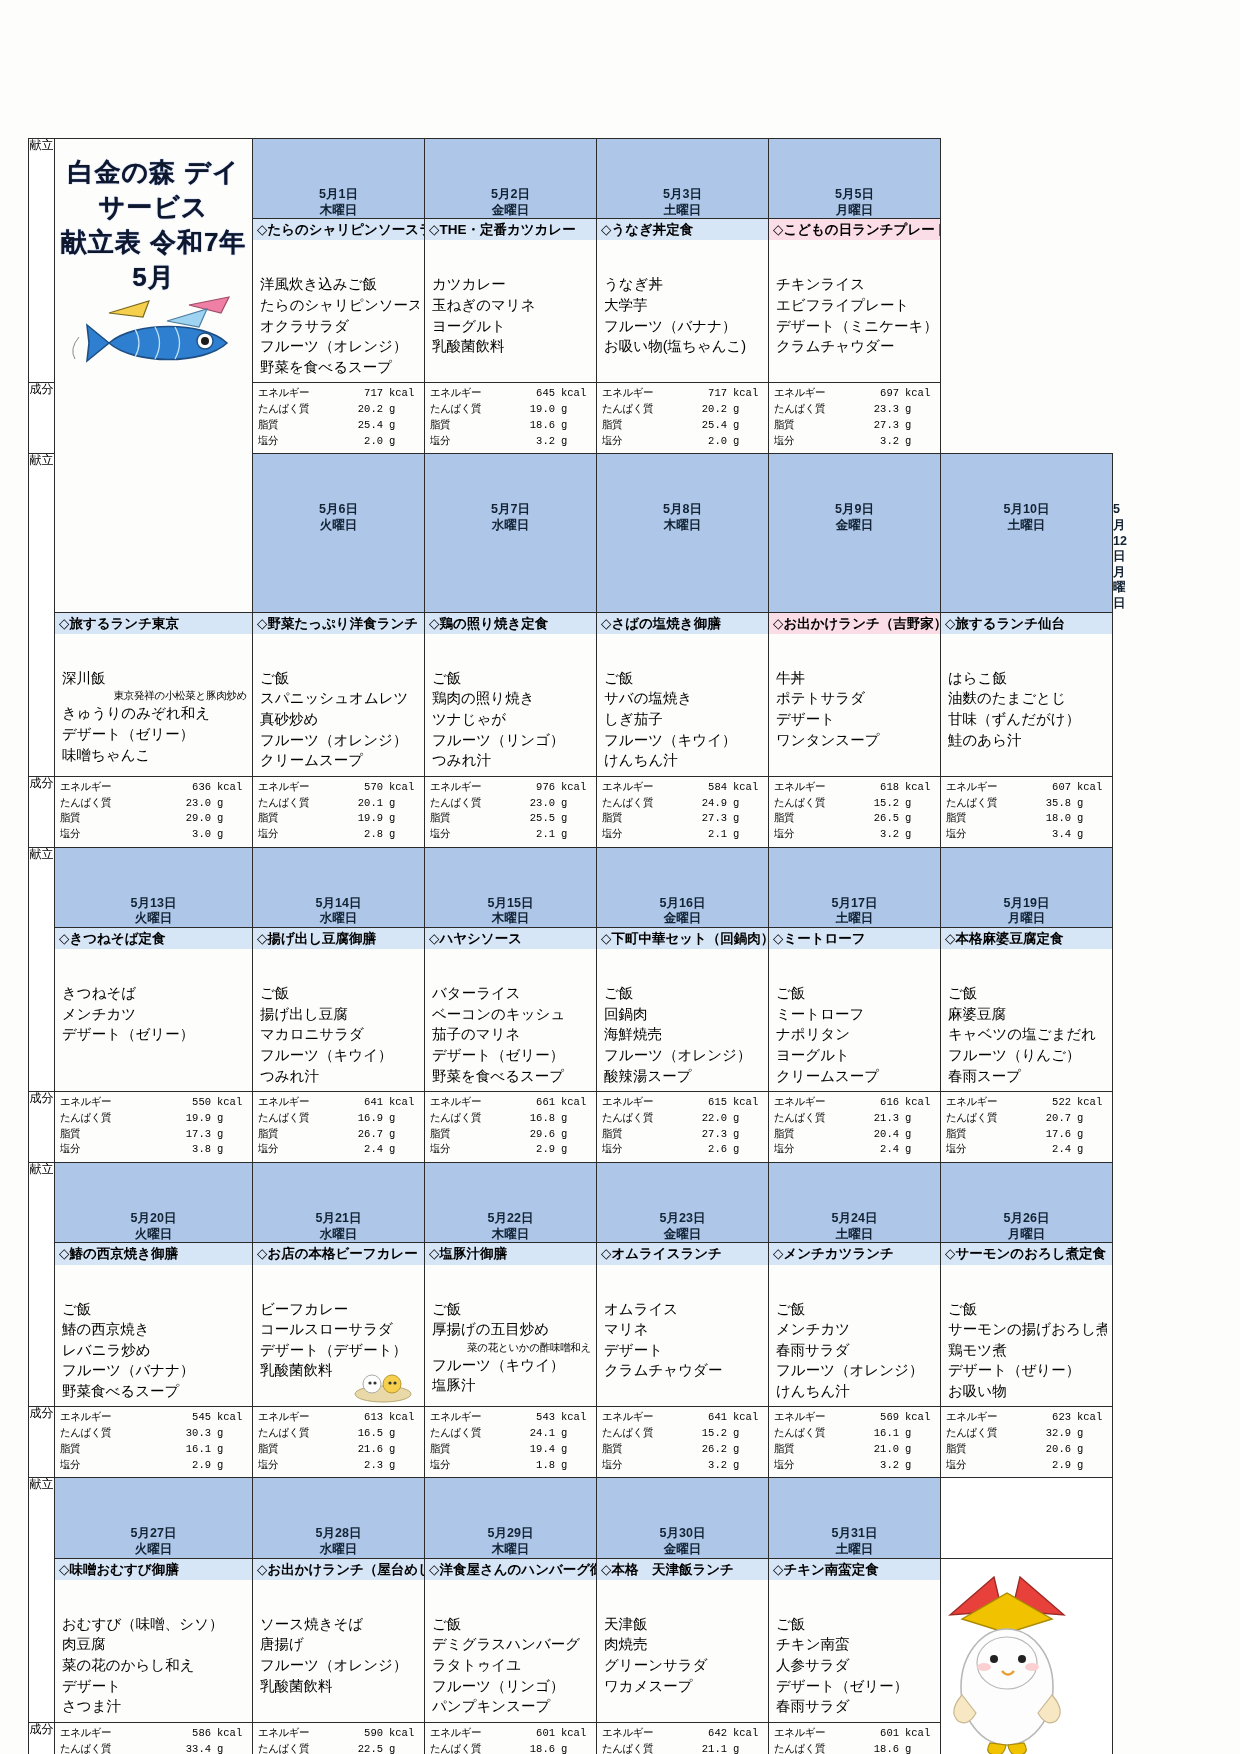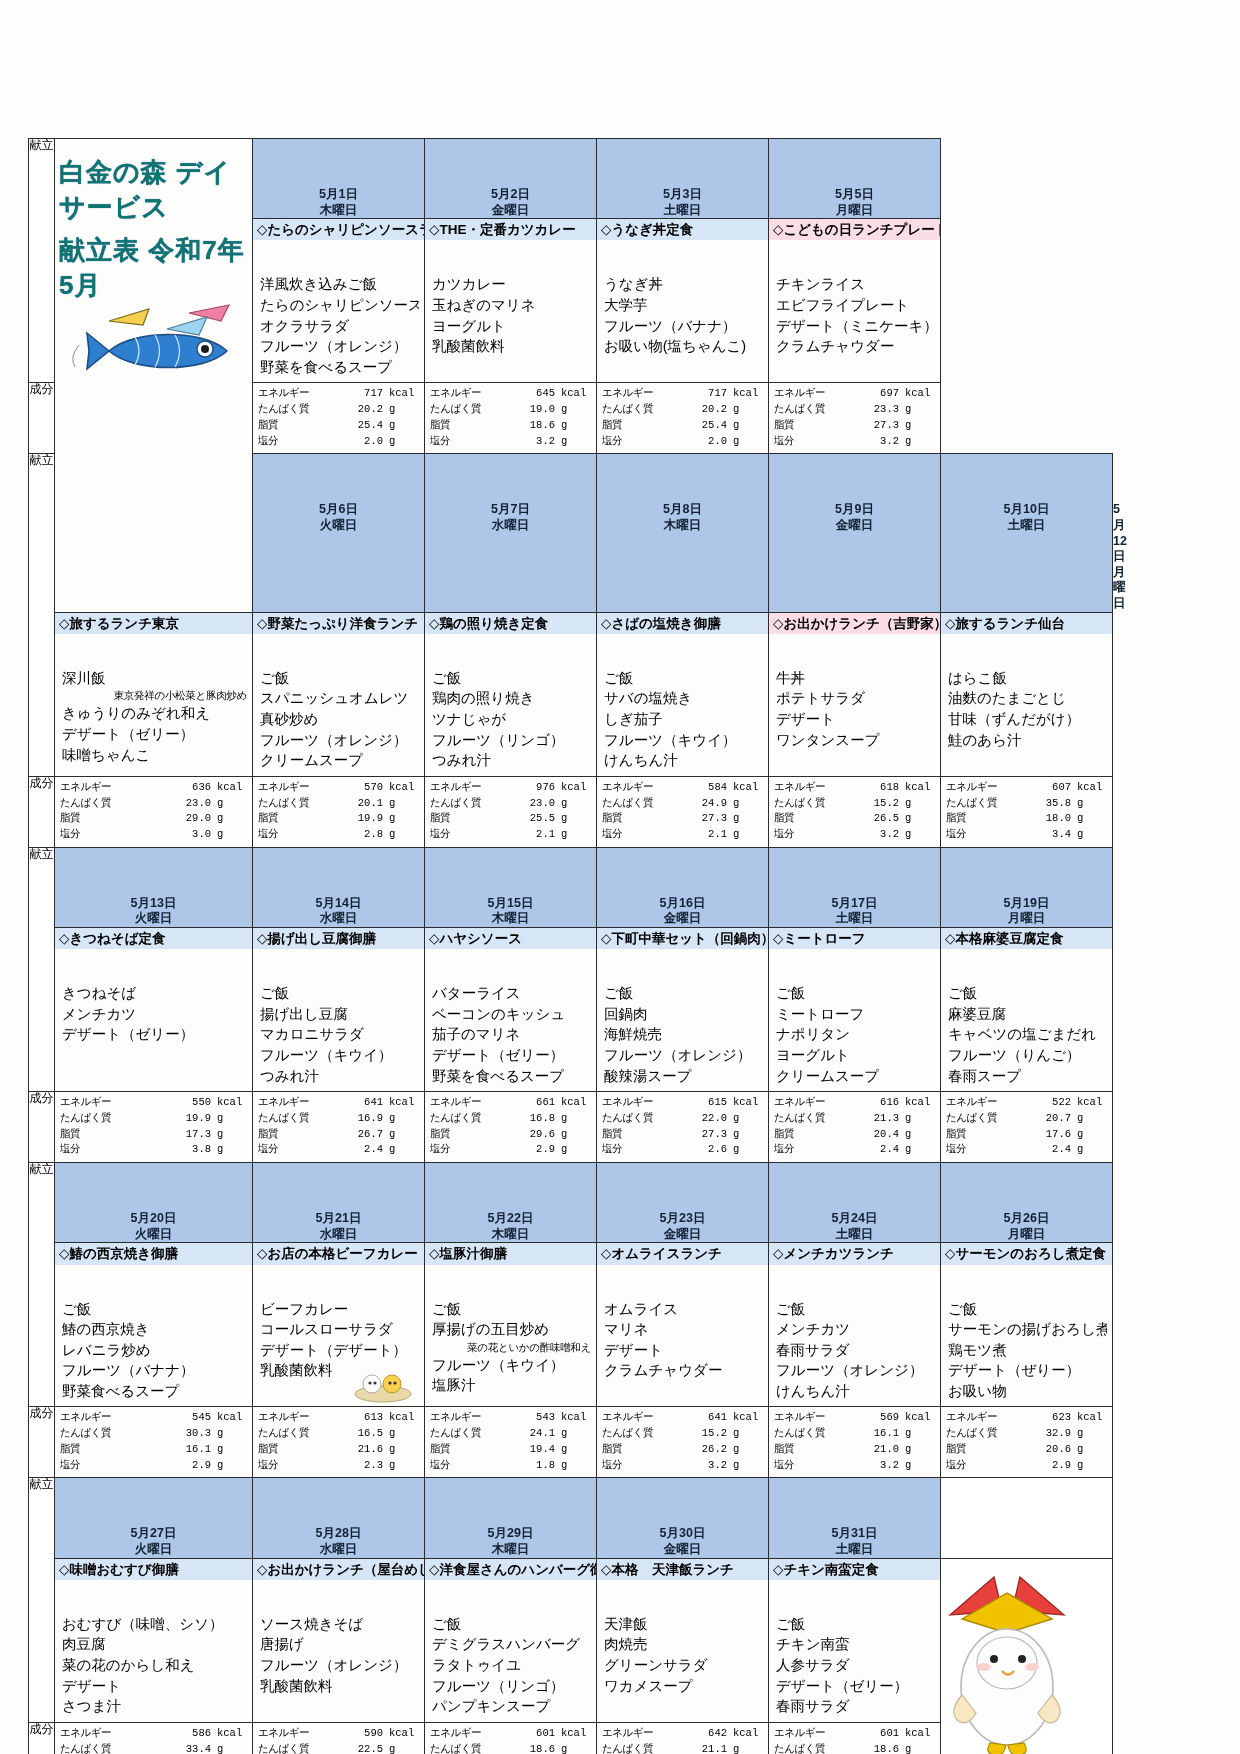--- a/index.html
+++ b/index.html
@@ -20,23 +20,23 @@
   .items{padding:3px 5px 5px 7px;font-size:14.5px;line-height:1.42;margin-top:31px;}
   .items div{white-space:nowrap;overflow:hidden;}
   .items div.small{font-size:10.5px;letter-spacing:-0.3px;text-align:right;}
   .nutri{font-size:10.5px;line-height:1.5;padding:3px 5px 4px 5px;font-family:Liberation Mono, monospace;}
   .nutri .row{display:flex;justify-content:space-between;}
   .nutri .row .n{letter-spacing:-0.5px;}
   .nutri .row .u{display:inline-block;width:30px;text-align:left;padding-left:6px;}
   .nutri .val{display:flex;}
   .nutri .num{width:44px;text-align:right;}
   .headblock{padding:0;position:relative;}
-  .hdrtitle{font-size:26px;font-weight:700;color:#0f766e;text-align:left;padding:16px 4px 0 4px;letter-spacing:1px;
+  .hdrtitle{font-size:26px;font-weight:700;color:#0f172a;text-align:center;padding:16px 4px 0 4px;letter-spacing:1px;
     text-shadow:0 0 1px #1b3fa0;}
-  .hdrtitle .l2{display:block;margin-top:8px;}
+  .hdrtitle .l2{display:block;margin-top:0;}
   .koi{position:relative;height:86px;}
   .koi svg{position:absolute;left:50%;transform:translateX(-50%);top:-4px;}
   .mascot{position:absolute;right:30px;bottom:26px;width:150px;height:200px;}
   .emptycell{background:#fff;}
 </style>
 </head>
 <body>
 
 <div class="page">
   <div class="sheet">

